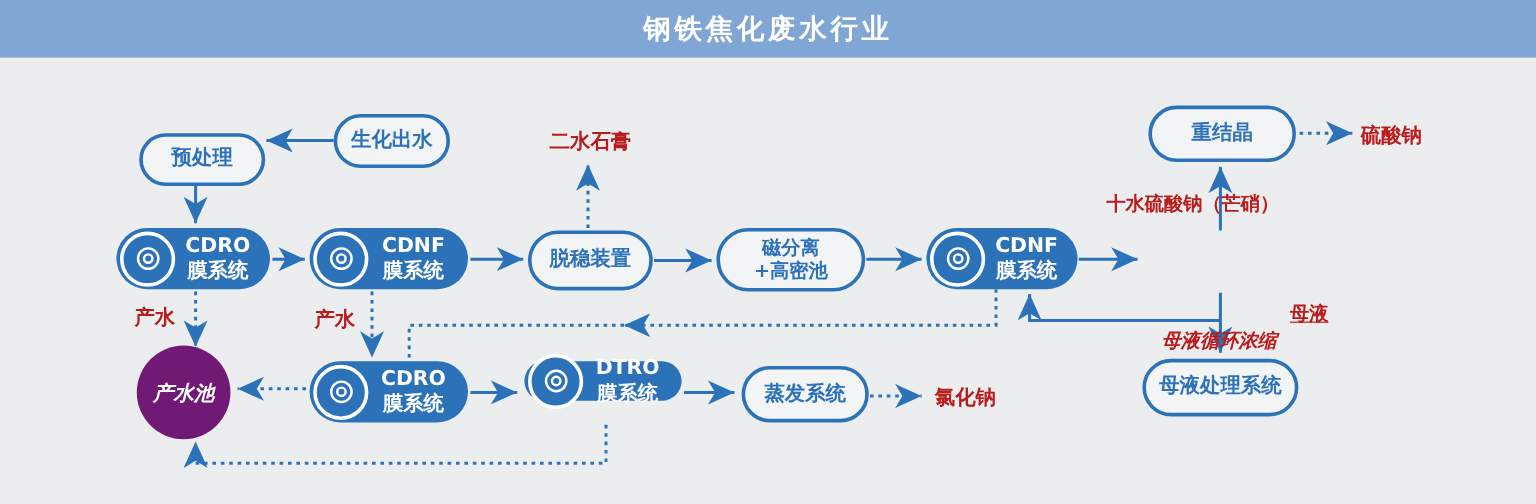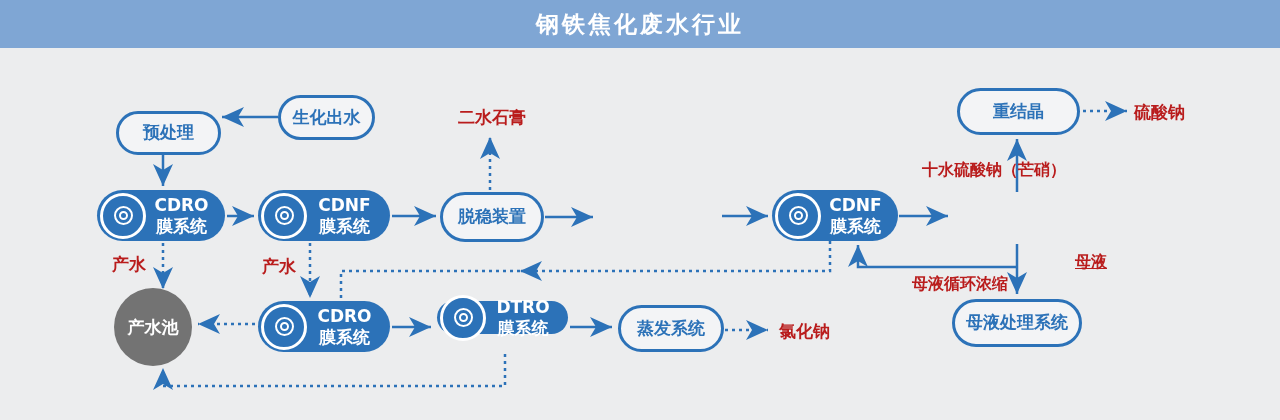--- a/index.html
+++ b/index.html
@@ -30,21 +30,21 @@
     color:#2C72B8;font-weight:bold;font-size:17px;text-align:center;line-height:1.15;
   }
   .pill-blue{
     background:#2C72B8;border-radius:28px;color:#FFFFFF;font-weight:bold;
     justify-content:flex-start;padding-left:2px;
   }
   .pill-blue .mem-text{
     flex:1;text-align:center;font-size:17px;line-height:1.2;padding-right:8px;
   }
   .circle-node{
-    background:#737373;border-radius:50%;color:#FFFFFF;font-weight:bold;font-size:17px;
+    background:#701a75;border-radius:50%;color:#FFFFFF;font-weight:bold;font-size:17px;font-style:italic;
   }
 
   
   .membrane-icon{
     width:46px;height:46px;border:3px solid #FFFFFF;border-radius:50%;
     background:#2C72B8;box-sizing:border-box;flex:0 0 auto;margin-left:1px;
     display:flex;align-items:center;justify-content:center;
   }
   .membrane-icon .ring-outer{
     width:19px;height:19px;border:2.5px solid #FFFFFF;border-radius:50%;box-sizing:border-box;
@@ -77,21 +77,21 @@
   #n-mlt                 {left:952px;top:299px;width:130px;height:48px;}
 
   
   #l-gypsum              {left:458px; top:106px;}
   #l-na2so4              {left:1134px;top:101px;}
   #l-nacl                {left:779px; top:320px;}
   #l-prodwater1          {left:112px; top:253px;}
   #l-prodwater2          {left:262px; top:255px;}
   #l-glauber             {left:874px; top:160px;}
   #l-motherliq           {left:1027px;top:252px;text-decoration:underline;}
-  #l-mlrecycle           {left:864px; top:274px;}
+  #l-mlrecycle           {left:920px; top:274px;font-style:italic;}
 </style>
 </head>
 <body>
 
 <div class="stage">
 
   <div class="header">
     <h1>钢铁焦化废水行业</h1>
   </div>
 
@@ -156,20 +156,25 @@
           <span class="ring-inner"></span>
         </span>
     </span>
     <span class="mem-text">
       <span>CDNF</span><br><span>膜系统</span>
     </span>
   </div>
   <div id="n-destab" class="node pill-white">
     <span>脱稳装置</span>
   </div>
+  <div id="n-magsep" class="node pill-white">
+    <span>
+      <span>磁分离</span><br><span>+高密池</span>
+    </span>
+  </div>
   <div id="n-cdnf2" class="node pill-blue">
     <span class="membrane-icon">
       <span class="ring-outer">
           <span class="ring-inner"></span>
         </span>
     </span>
     <span class="mem-text">
       <span>CDNF</span><br><span>膜系统</span>
     </span>
   </div>

